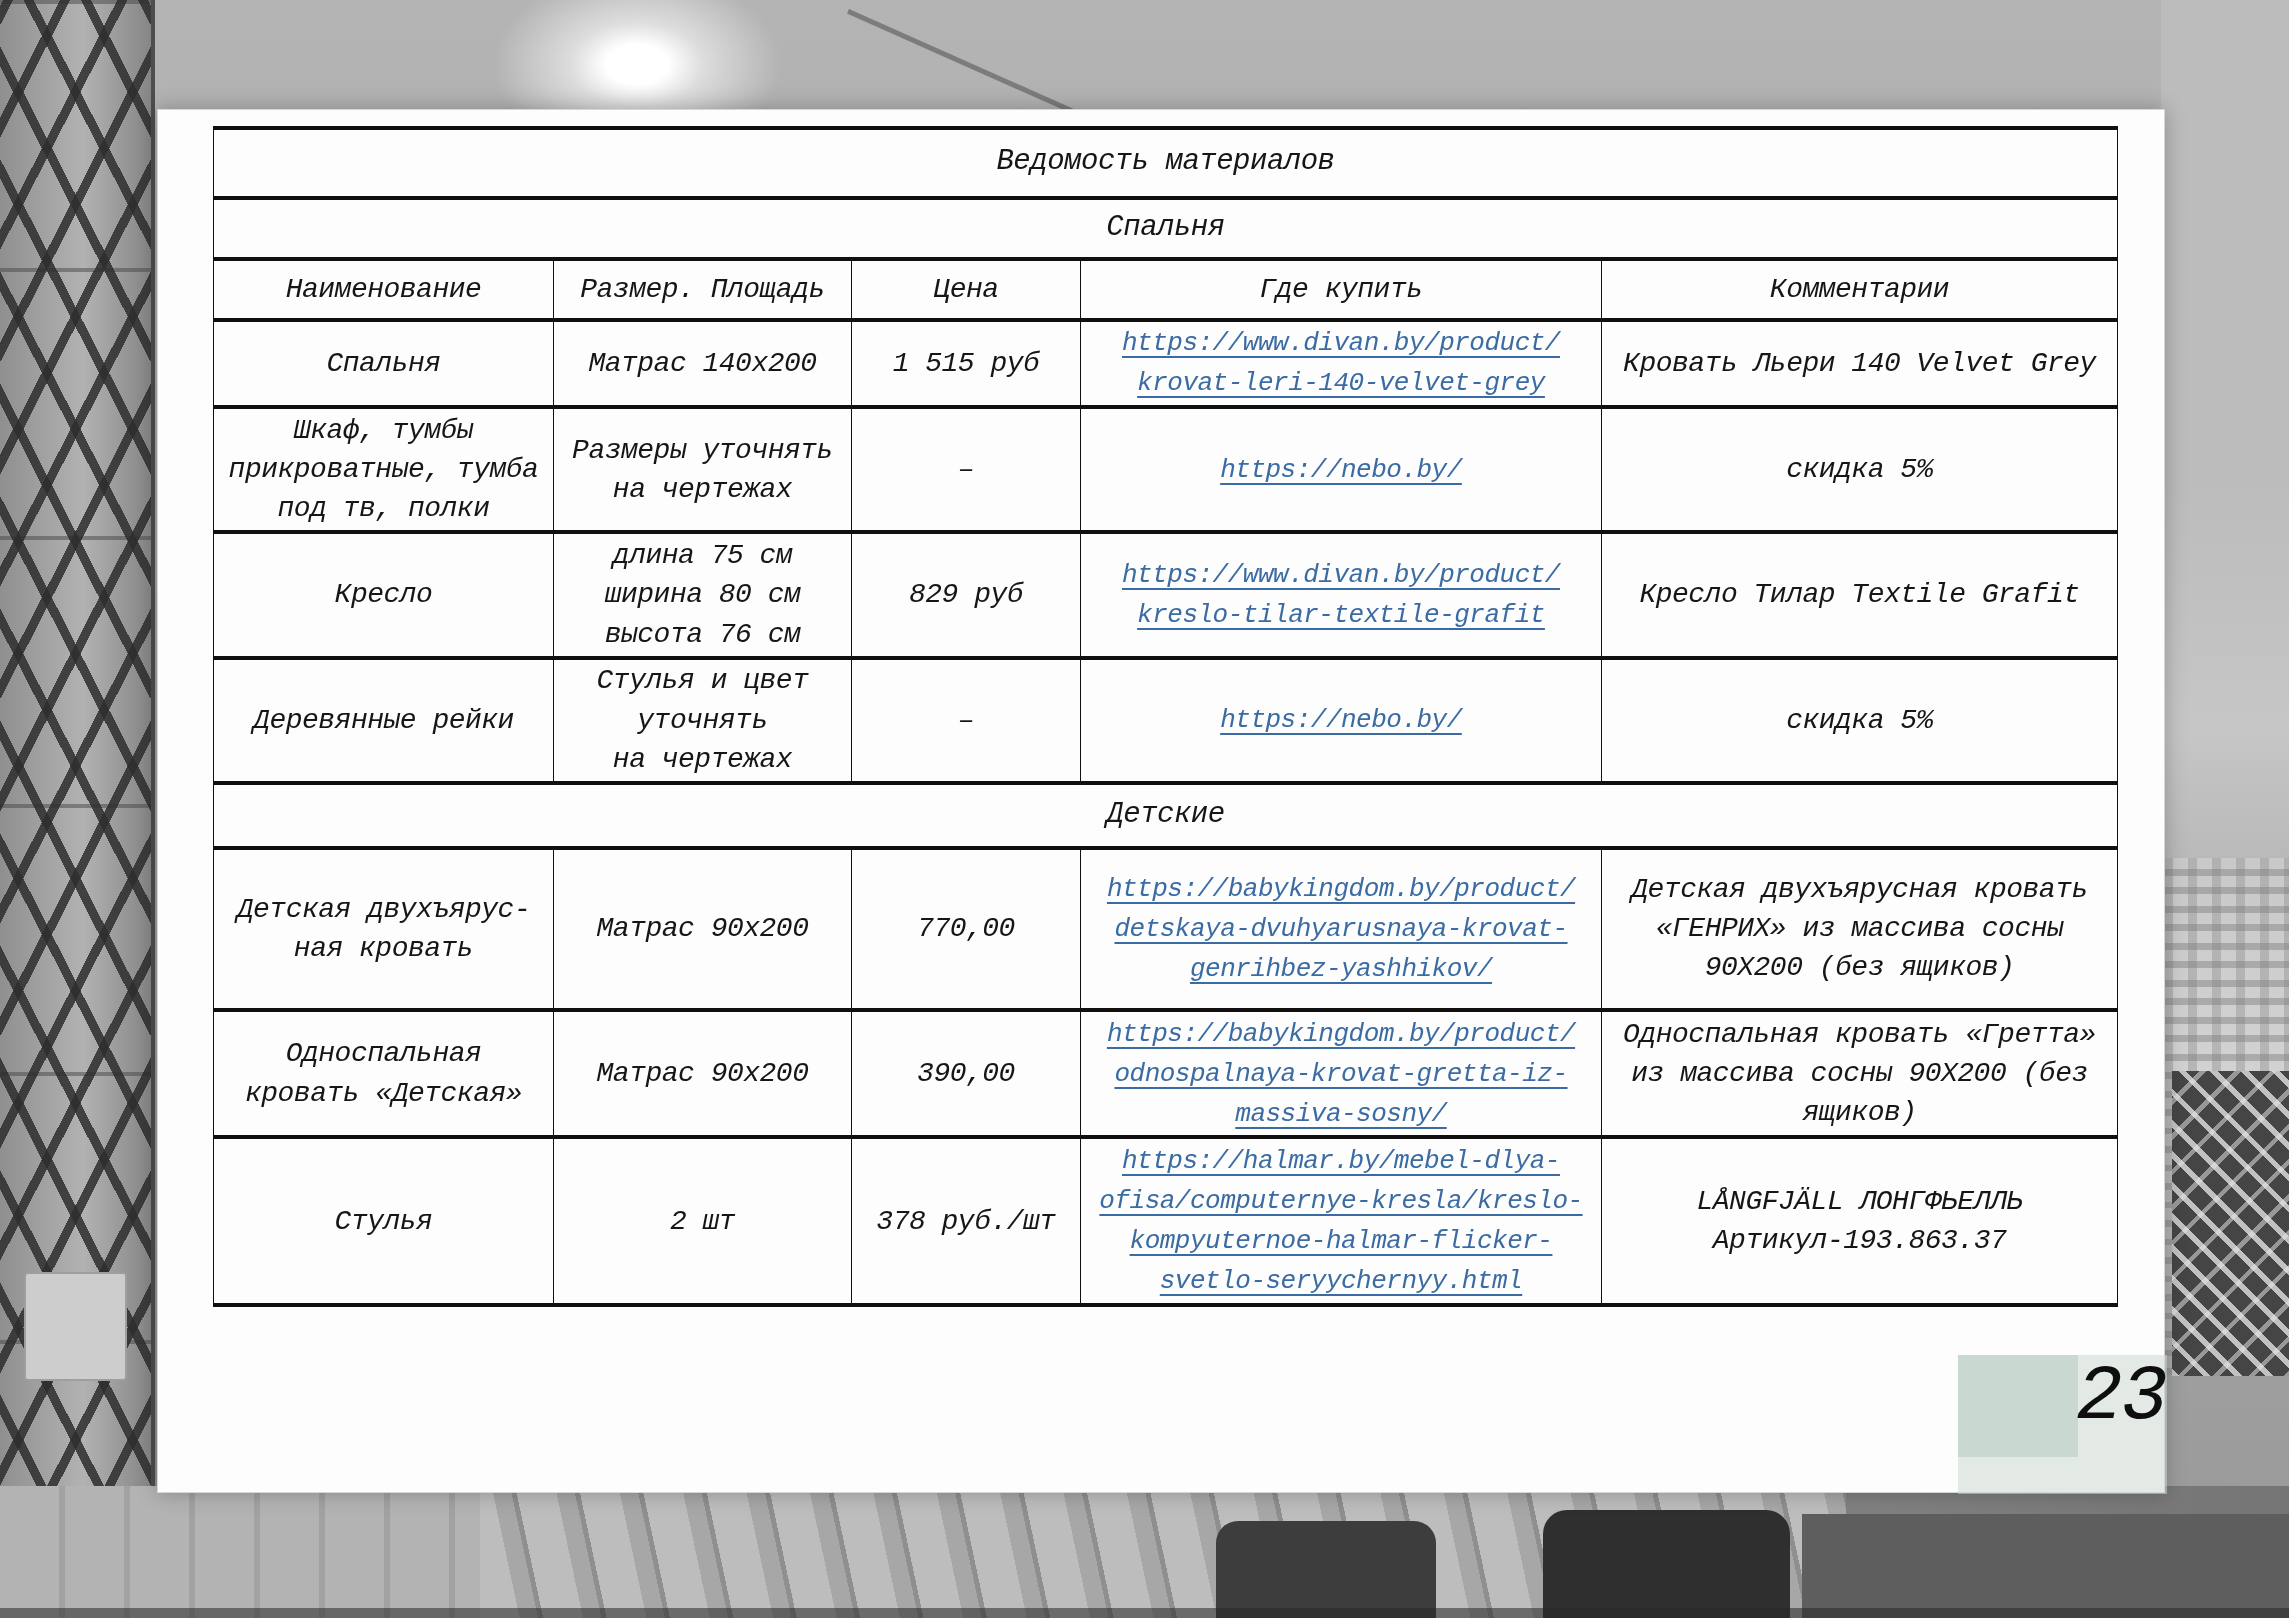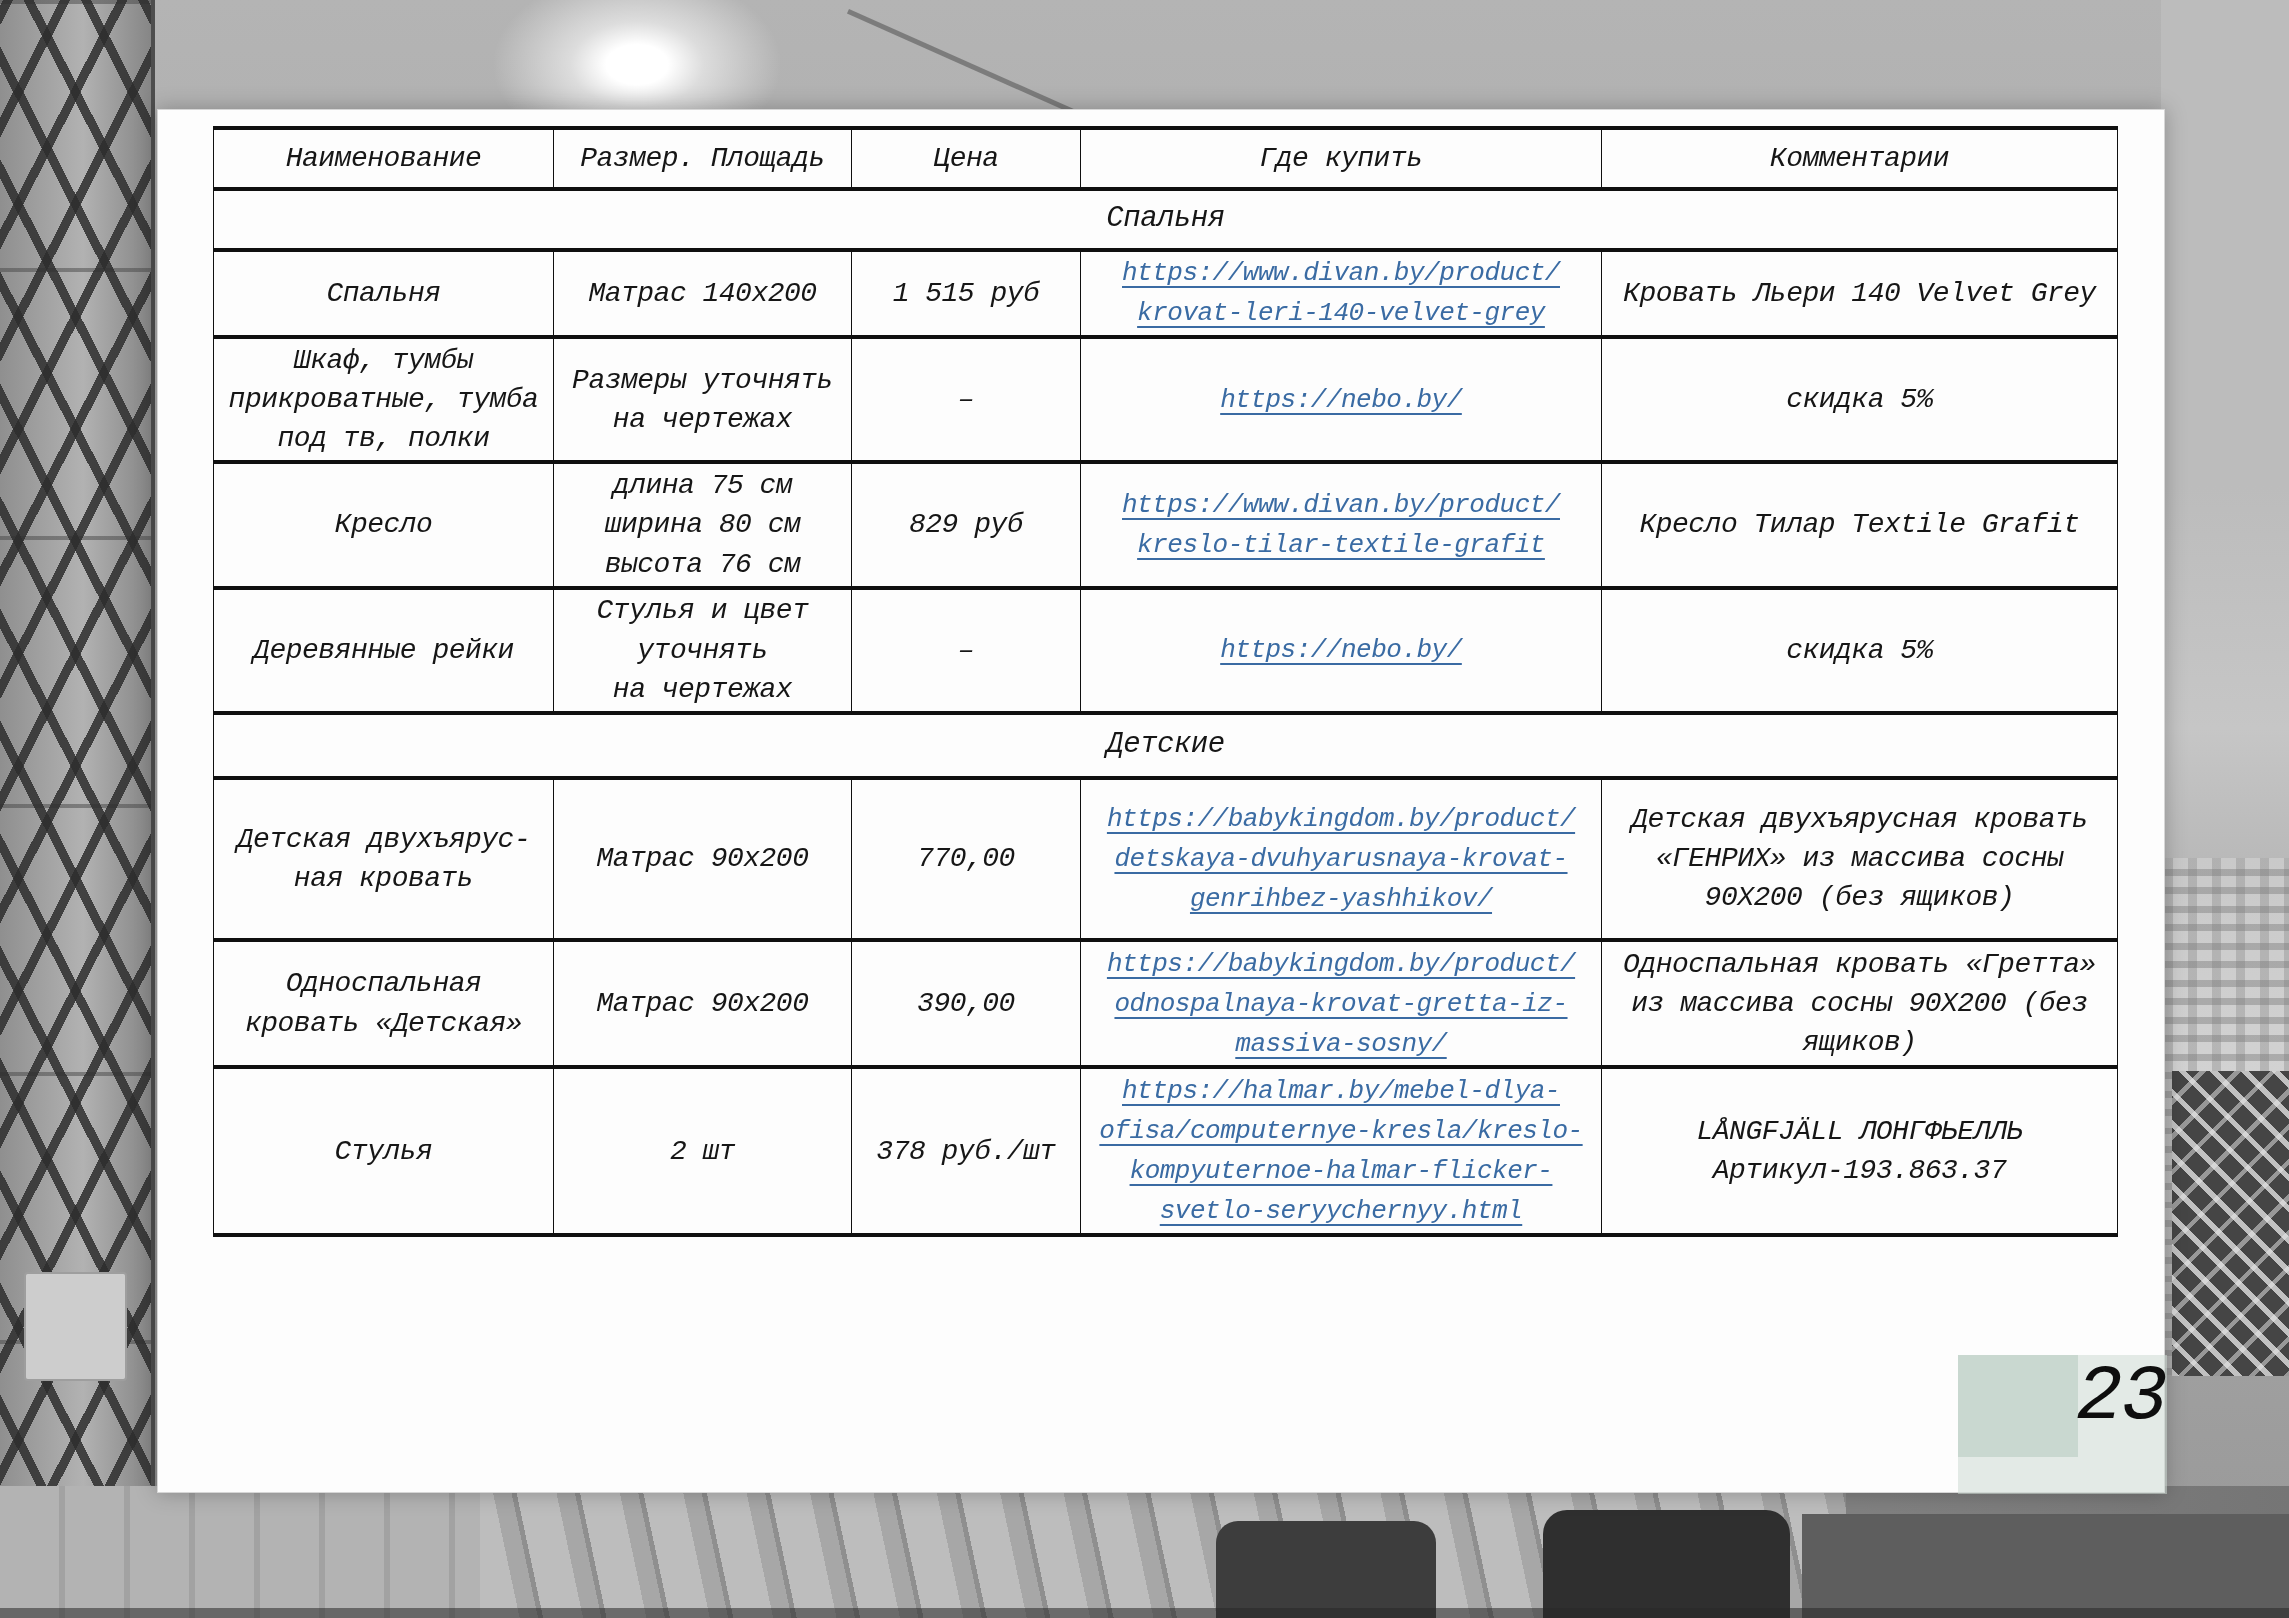--- a/index.html
+++ b/index.html
@@ -94,29 +94,32 @@
 <div class="page">
   <table class="sheet">
     <colgroup>
       <col style="width:340px">
         <col style="width:298px">
         <col style="width:229px">
       <col style="width:521px">
         <col style="width:516px">
     </colgroup>
     <tbody>
+      <tr style="height:70px">
+        <td colspan="5" class="full">Ведомость материалов</td>
+      </tr>
+      <tr style="height:61px">
+        <td colspan="5" class="full">Спальня</td>
+      </tr>
       <tr style="height:61px">
         <td>Наименование</td>
         <td>Размер. Площадь</td>
         <td>Цена</td>
         <td>Где купить</td>
         <td>Комментарии</td>
-      </tr>
-      <tr style="height:61px">
-        <td colspan="5" class="full">Спальня</td>
       </tr>
 
       <tr style="height:75px">
         <td>Спальня</td>
         <td>Матрас 140х200</td>
         <td>1 515 руб</td>
         <td><a class="lnk">https://www.divan.by/product/
 krovat-leri-140-velvet-grey</a></td>
         <td>Кровать Льери 140 Velvet Grey</td>
       </tr>

